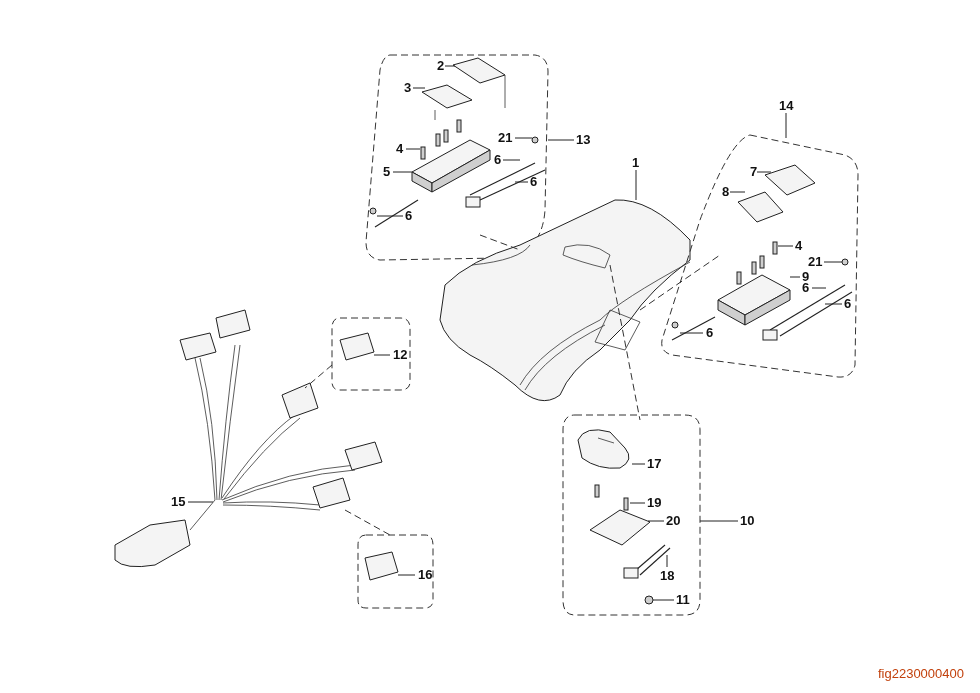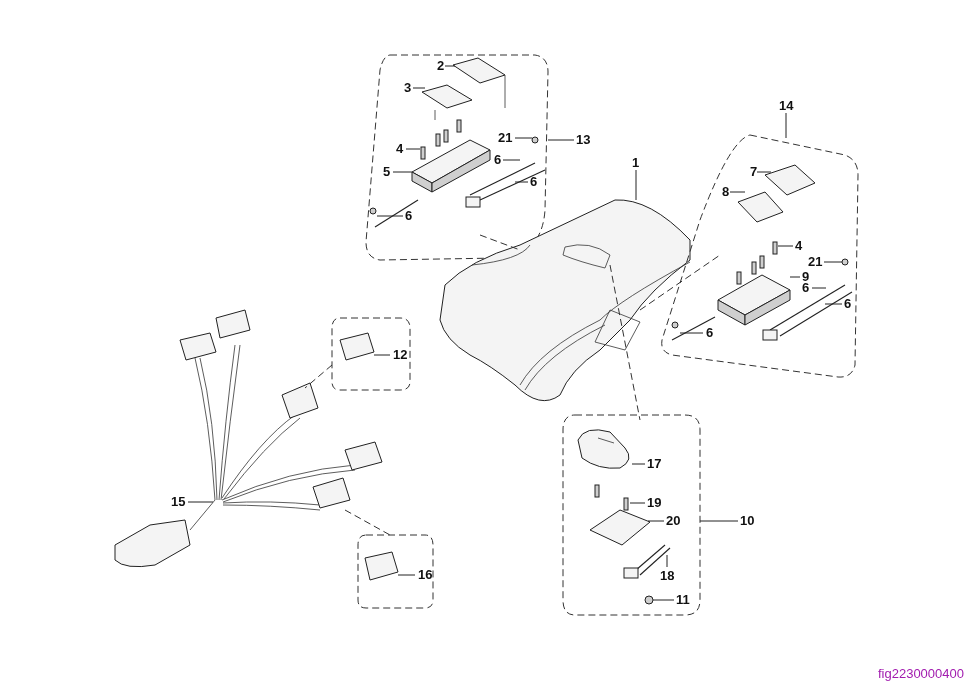--- a/index.html
+++ b/index.html
@@ -5,21 +5,21 @@
   html,body{margin:0;padding:0;background:#fff;}
   body{width:980px;height:693px;position:relative;overflow:hidden;font-family:"Liberation Sans",sans-serif;}
   svg#diagram{position:absolute;left:0;top:0;width:980px;height:693px;}
   .ln{fill:none;stroke:#222;stroke-width:1.1;}
   .thin{fill:none;stroke:#333;stroke-width:0.8;}
   .dash{fill:none;stroke:#333;stroke-width:1;stroke-dasharray:7 4;}
   .part{fill:#f4f4f4;stroke:#222;stroke-width:1;}
   .dark{fill:#cfcfcf;stroke:#222;stroke-width:1;}
   .lbl{font-family:"Liberation Sans",sans-serif;font-size:13px;font-weight:bold;fill:#111;}
   .leader{stroke:#222;stroke-width:1;}
-  .figid{position:absolute;right:16px;bottom:12px;font-family:"Liberation Sans",sans-serif;font-size:13px;color:#a21caf;}
+  .figid{position:absolute;right:16px;bottom:12px;font-family:"Liberation Sans",sans-serif;font-size:13px;color:#c2410c;}
 </style>
 </head>
 <body>
 
 <svg id="diagram" viewBox="0 0 980 693">
 
   <g>
     <path class="dash" d="M390 55 L535 55 Q548 57 548 72 L545 210 Q542 255 500 258 L380 260 Q366 258 366 242 L380 70 Q383 56 390 55 Z"></path>
 
     <path class="part" d="M453 65 L478 58 L505 75 L480 83 Z"></path>

